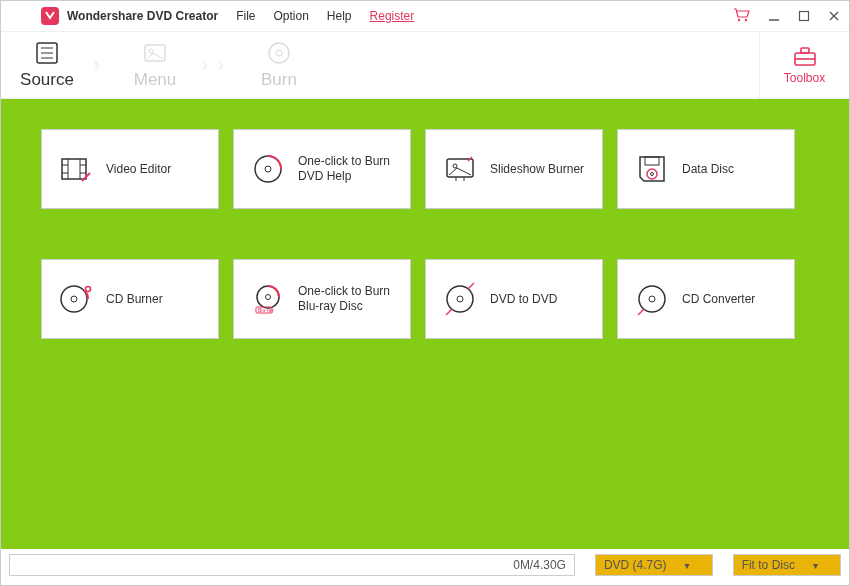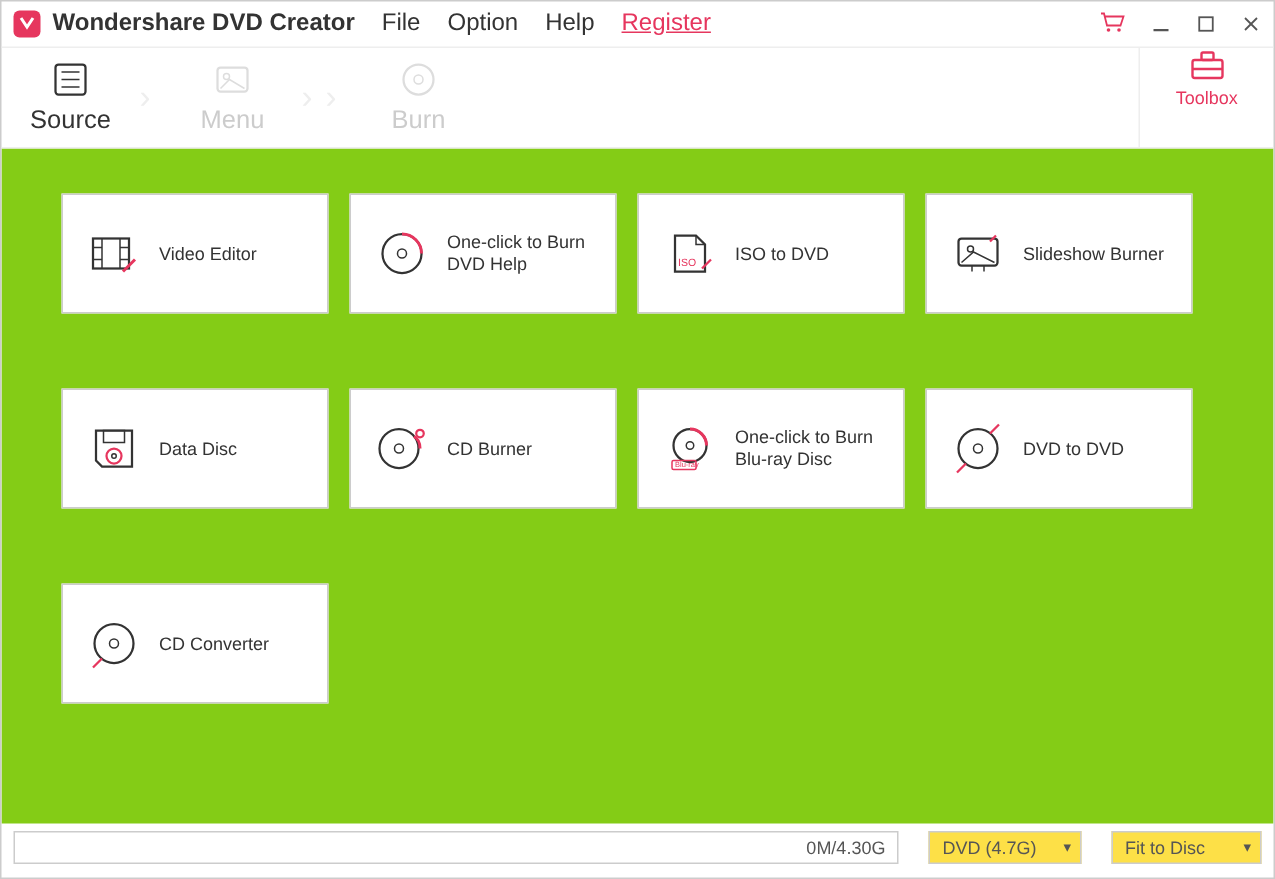--- a/index.html
+++ b/index.html
@@ -1,48 +1,48 @@
 <!DOCTYPE html>
 <html><head>
 <meta charset="utf-8">
 <style>
   * { box-sizing: border-box; margin: 0; padding: 0; font-family: "Segoe UI", Arial, sans-serif; }
   body { width: 850px; height: 586px; background: #fff; border: 1px solid #ccc; overflow: hidden; position: relative; }
   
   
-  .titlebar { height: 30px; display: flex; align-items: center; padding: 0 8px; font-size: 16px; color: #333; }
+  .titlebar { height: 30px; display: flex; align-items: center; padding: 0 8px; font-size: 12px; color: #333; margin-left: 32px; }
   .app-logo { width: 18px; height: 18px; background: #e6365e; border-radius: 4px; margin-right: 8px; display:flex; align-items:center; justify-content:center; }
   .app-logo svg { width: 12px; height: 12px; }
   .menu-item { margin-right: 18px; cursor: pointer; }
   .menu-register { color: #e6365e; text-decoration: underline; cursor: pointer; }
   .title-right { margin-left: auto; display: flex; align-items: center; gap: 16px; }
   .cart-icon { color: #e6365e; font-size: 14px; cursor: pointer; }
   .win-btn { width: 14px; height: 14px; cursor: pointer; display:flex; align-items:center; justify-content:center; color:#555; font-size:12px; }
   
   
   .stepper { height: 68px; border-top: 1px solid #eee; border-bottom: 1px solid #eee; display: flex; align-items: stretch; position: relative; }
   .step { width: 92px; display:flex; flex-direction:column; align-items:center; justify-content:center; gap:4px; color:#ccc; font-size:17px; position:relative; cursor:pointer; }
   .step.active { color: #333; }
   .step svg { width: 26px; height: 26px; }
   .chev { width: 16px; display:flex; align-items:center; color:#eee; font-size:22px; }
-  .toolbox-tab { margin-left:auto; width:90px; display:flex; flex-direction:column; align-items:center; justify-content:flex-start; gap:4px; color:#e6365e; font-size:12px; cursor:pointer; border-left:1px solid #eee; }
+  .toolbox-tab { margin-left:auto; width:90px; display:flex; flex-direction:column; align-items:center; justify-content:center; gap:4px; color:#e6365e; font-size:12px; cursor:pointer; border-left:1px solid #eee; }
   .toolbox-tab svg { width: 26px; height: 22px; }
   
   
   .main { padding: 30px 40px; height: 450px; background:#84cc16; }
   .grid { display: grid; grid-template-columns: repeat(4, 178px); grid-auto-rows: 80px; gap: 50px 14px; }
   .card { border:1px solid #ccc; display:flex; align-items:center; padding:0 16px; gap:12px; cursor:pointer; background:#fff; font-size:12px; color:#333; }
   .card.highlight { outline: 3px solid #f3a24a; outline-offset: 2px; border-radius: 6px; }
   .card .ico { width:36px; height:36px; flex-shrink:0; display:flex; align-items:center; justify-content:center; }
   .card .lbl { line-height:1.25; }
   
   
   .bottombar { position:absolute; bottom:6px; left:8px; right:8px; height:28px; display:flex; align-items:center; gap:20px; font-size:12px; color:#555; }
   .progress-box { flex:1; height:22px; border:1px solid #ccc; background:#fff; display:flex; align-items:center; justify-content:flex-end; padding-right:8px; }
-  .combo { height:22px; border:1px solid #ccc; background:#fde047; display:flex; align-items:center; padding:0 6px 0 8px; gap:18px; cursor:pointer; min-width:100px; justify-content:space-between; }
+  .combo { height:22px; border:1px solid #ccc; background:#eab308; display:flex; align-items:center; padding:0 22px 0 8px; gap:18px; cursor:pointer; min-width:100px; justify-content:space-between; }
   .combo .caret { color:#555; font-size:10px; }
 </style>
 </head>
 <body>
 
 <div class="titlebar">
   <div class="app-logo">
     <svg viewBox="0 0 12 12">
         <path d="M2 2 L6 8 L10 2" fill="none" stroke="#fff" stroke-width="2"></path>
       </svg>
@@ -140,31 +140,20 @@
             <circle cx="18" cy="18" r="13" fill="none" stroke="#333" stroke-width="1.5"></circle>
             <circle cx="18" cy="18" r="3" fill="none" stroke="#333"></circle>
             <path d="M18 5 A13 13 0 0 1 31 18" fill="none" stroke="#e6365e" stroke-width="2"></path>
           </svg>
         </span>
       <span class="lbl">One-click to Burn DVD Help</span>
     </div>
     <div class="card">
       <span class="ico">
           <svg viewBox="0 0 36 36">
-            <path d="M8 6 h14 l6 6 v18 h-20 z" fill="none" stroke="#333" stroke-width="1.5"></path>
-            <path d="M22 6 v6 h6" fill="none" stroke="#333"></path>
-            <text x="10" y="26" font-size="7" fill="#e6365e">ISO</text>
-            <path d="M26 28 L32 22" stroke="#e6365e" stroke-width="1.5"></path>
-          </svg>
-        </span>
-      <span class="lbl">ISO to DVD</span>
-    </div>
-    <div class="card">
-      <span class="ico">
-          <svg viewBox="0 0 36 36">
             <rect x="5" y="8" width="26" height="18" rx="2" fill="none" stroke="#333" stroke-width="1.5"></rect>
             <circle cx="13" cy="15" r="2" fill="none" stroke="#333"></circle>
             <path d="M7 24 L15 17 L29 24" fill="none" stroke="#333"></path>
             <line x1="14" y1="26" x2="14" y2="30" stroke="#333"></line>
             <line x1="22" y1="26" x2="22" y2="30" stroke="#333"></line>
             <path d="M26 10 L30 6" stroke="#e6365e" stroke-width="1.5"></path>
           </svg>
         </span>
       <span class="lbl">Slideshow Burner</span>
     </div>

